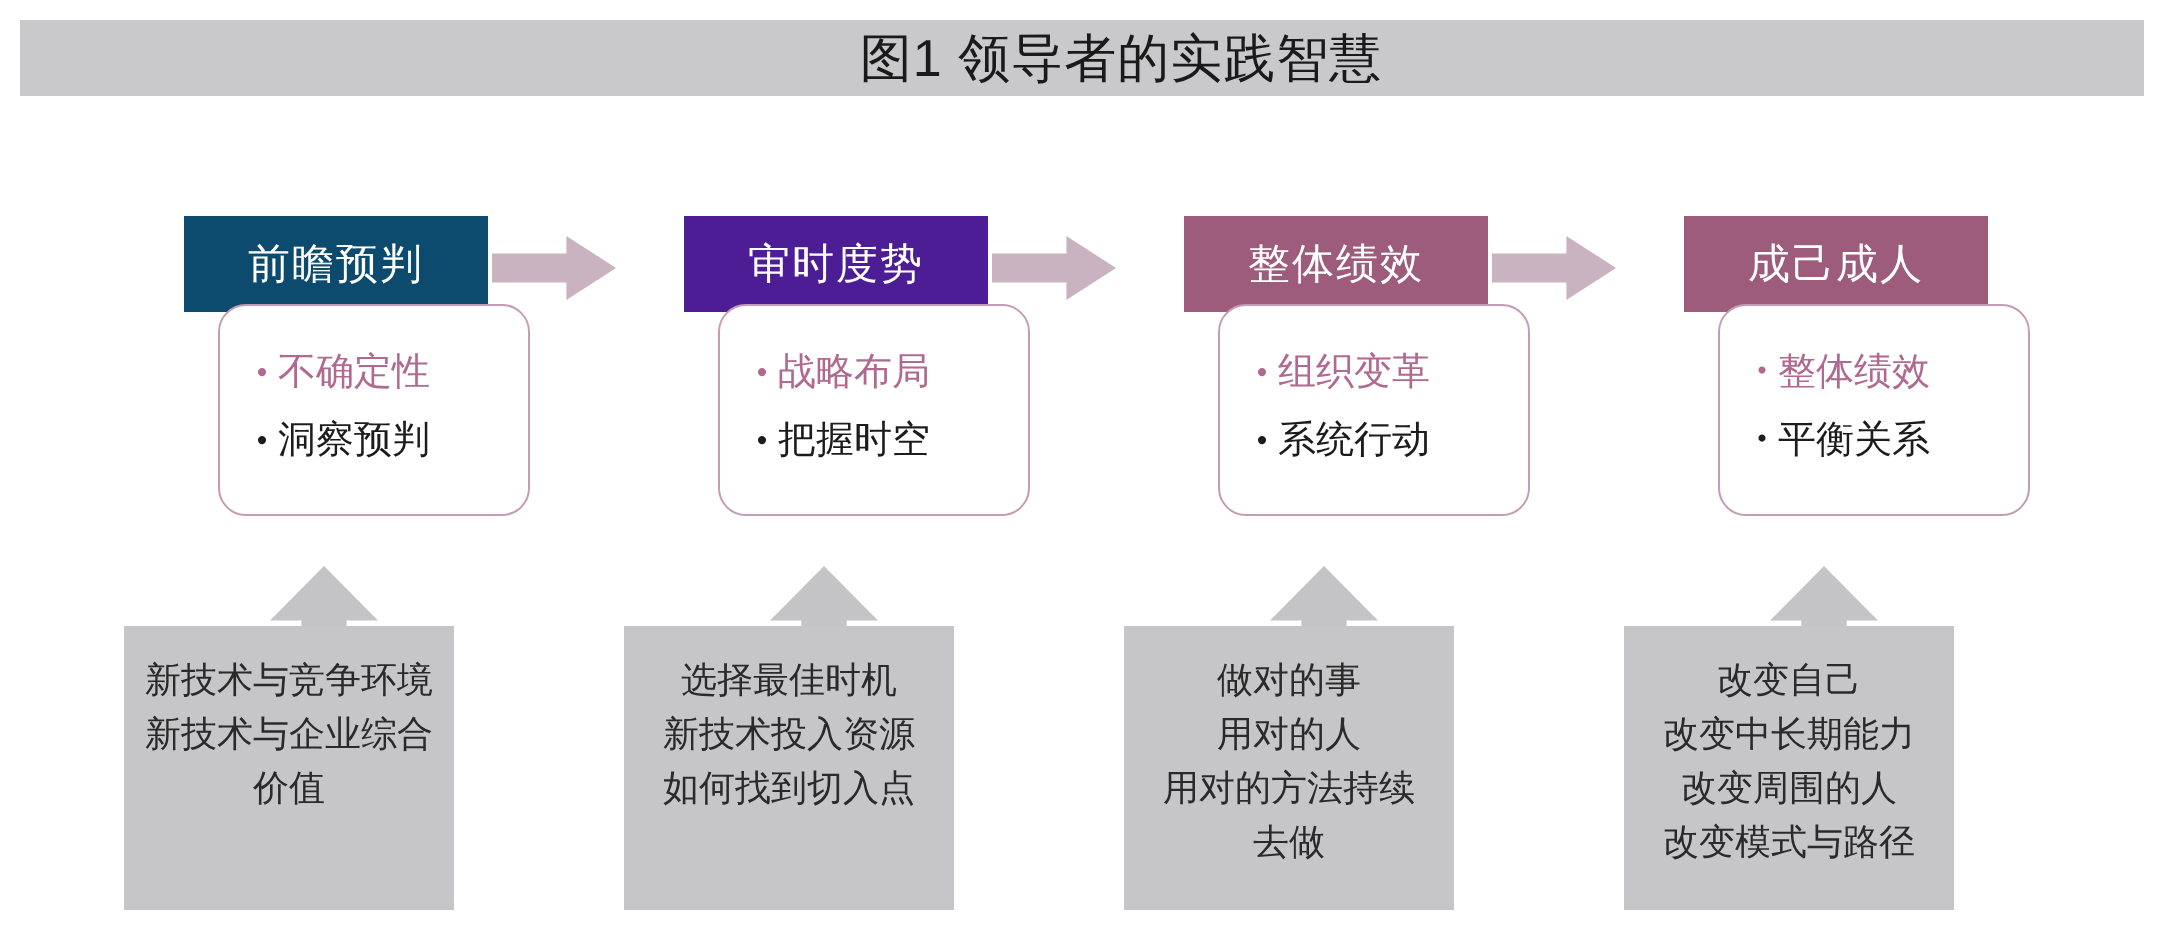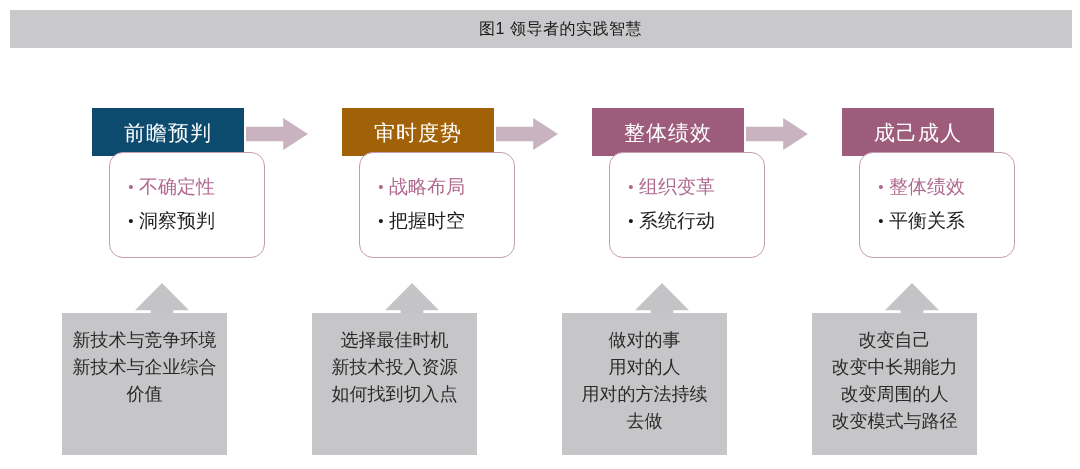--- a/index.html
+++ b/index.html
@@ -25,21 +25,21 @@
     left: 10px;
     top: 10px;
     width: 1062px;
     height: 38px;
     background: #c9c9cb;
     display: flex;
     align-items: center;
     justify-content: center;
   }
   .title-text {
-    font-size: 16px;
+    font-size: 26px;
     color: #1a1a1a;
     letter-spacing: 0.5px;
     font-weight: 400;
     line-height: 1;
     margin-left: 39px;
   }
 
   
   .stage {
     position: absolute;
@@ -160,21 +160,21 @@
         </svg></div>
       <div class="v-arrow" style="left: 135px;"><svg viewBox="0 0 54 44" width="54" height="44">
           <path d="M15.66,44 L15.66,27.28 L0,27.28 L27,0 L54,27.28 L38.34,27.28 L38.34,44 Z" fill="#c4c4c6"></path>
         </svg></div>
       <div class="detail-box" style="left: 62px; background: rgb(198, 198, 200);">
         <div class="detail-line">新技术与竞争环境</div>
         <div class="detail-line">新技术与企业综合</div>
         <div class="detail-line">价值</div>
       </div>
       <div class="stage" style="left: 328px;">
-        <div class="stage-header" style="background: #a16207; justify-content: center;">
+        <div class="stage-header" style="background: #4c1d95; justify-content: center;">
           <span class="stage-header-label">审时度势</span>
         </div>
         <div class="stage-card" style="border-color: rgb(196, 156, 179);">
           <div class="bullet-row accent">
             <span class="bullet-dot">•</span>
             <span>战略布局</span>
           </div>
           <div class="bullet-row plain">
             <span class="bullet-dot">•</span>
             <span>把握时空</span>
@@ -212,21 +212,21 @@
         </svg></div>
       <div class="v-arrow" style="left: 635px;"><svg viewBox="0 0 54 44" width="54" height="44">
           <path d="M15.66,44 L15.66,27.28 L0,27.28 L27,0 L54,27.28 L38.34,27.28 L38.34,44 Z" fill="#c4c4c6"></path>
         </svg></div>
       <div class="detail-box" style="left: 562px; background: rgb(198, 198, 200);">
         <div class="detail-line">做对的事</div>
         <div class="detail-line">用对的人</div>
         <div class="detail-line">用对的方法持续</div>
         <div class="detail-line">去做</div>
       </div>
-      <div class="stage" style="left: 828px;">
+      <div class="stage" style="left: 828px; font-family: Liberation Serif, serif;">
         <div class="stage-header" style="background: rgb(157, 92, 124);">
           <span class="stage-header-label">成己成人</span>
         </div>
         <div class="stage-card" style="border-color: rgb(196, 156, 179);">
           <div class="bullet-row accent">
             <span class="bullet-dot">•</span>
             <span>整体绩效</span>
           </div>
           <div class="bullet-row plain">
             <span class="bullet-dot">•</span>

